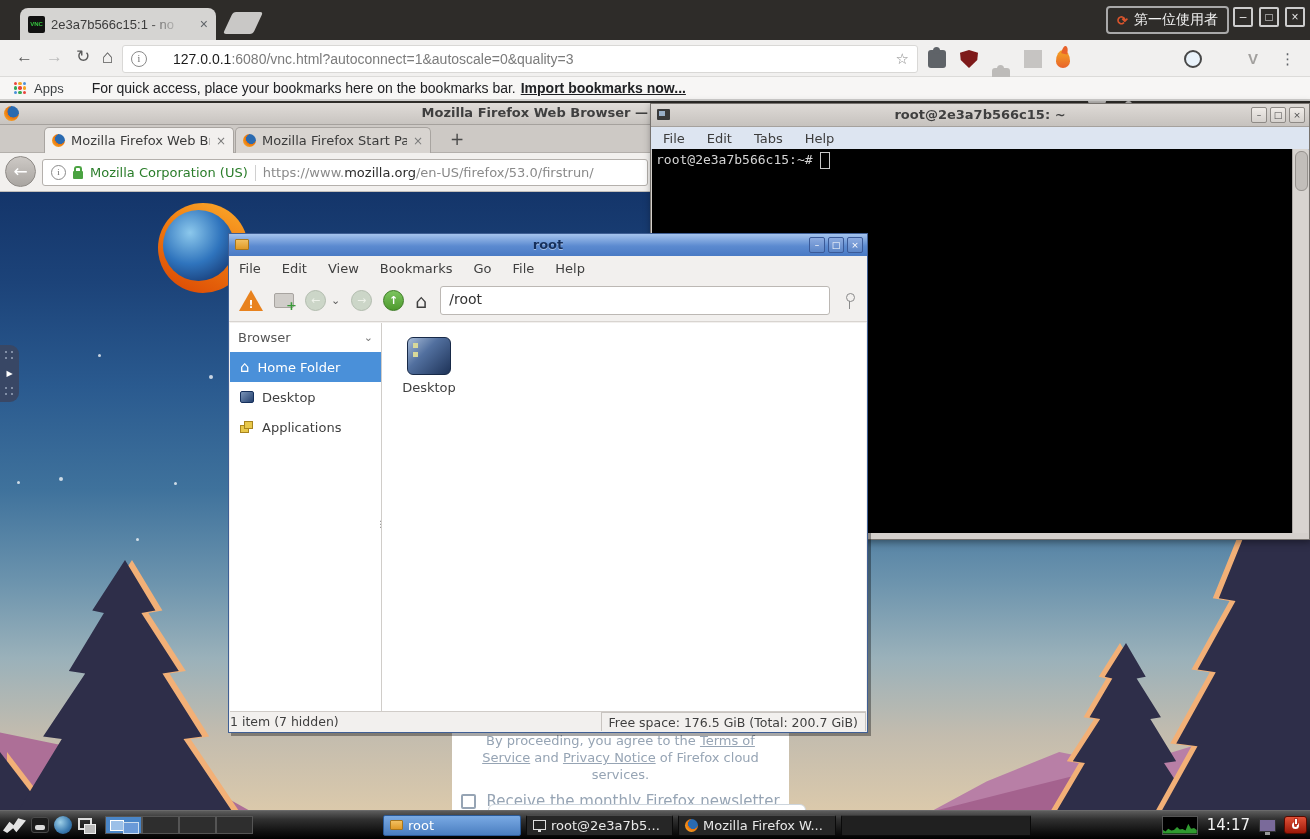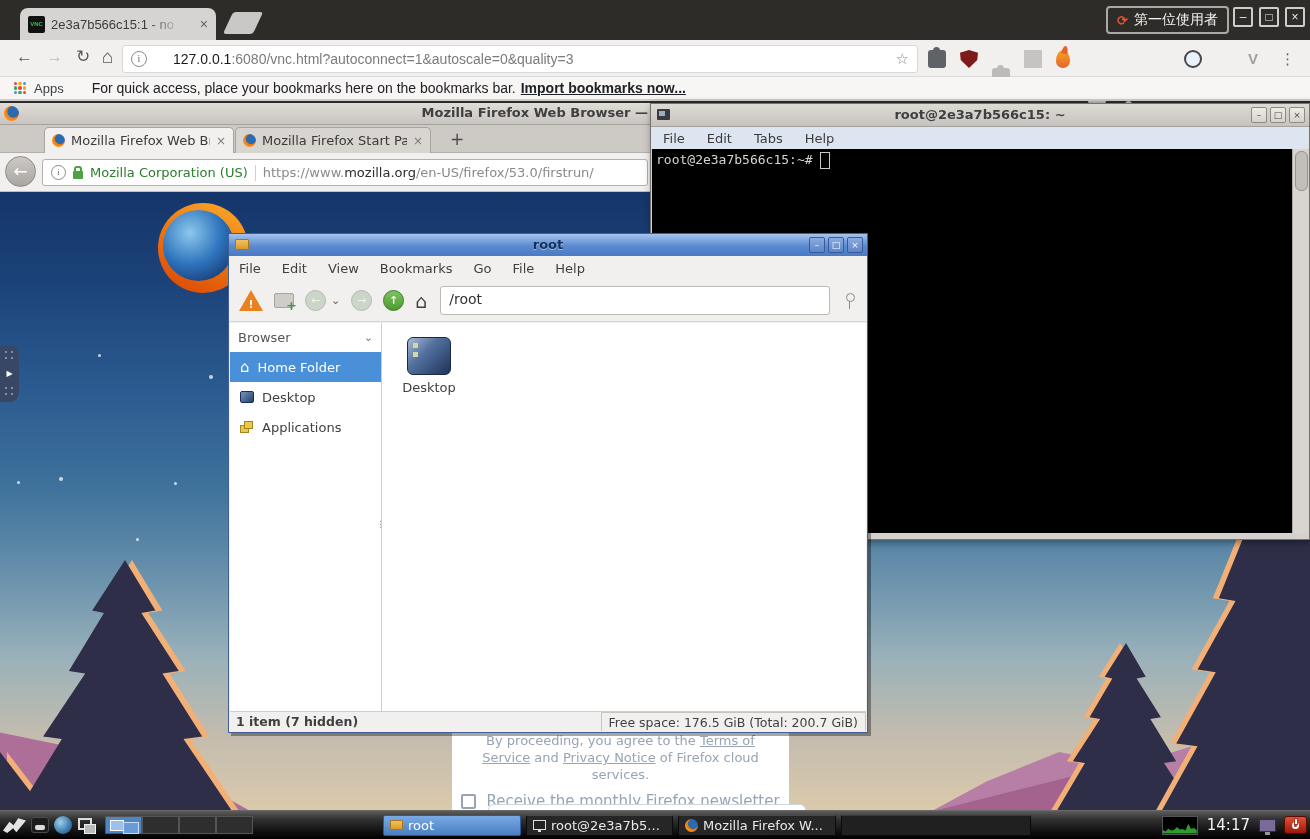--- a/index.html
+++ b/index.html
@@ -150,21 +150,21 @@
   .pi-apps::before,.pi-apps::after{content:"";position:absolute;width:9px;height:8px;background:#e8c84a;border:1px solid #a8841e;box-sizing:border-box;}
   .pi-apps::before{left:0;top:4px;}
   .pi-apps::after{left:4px;top:0;}
   #pane-handle{position:absolute;left:146px;top:196px;color:#9a9a9a;font-size:9px;letter-spacing:1px;}
   #fm-main{flex:1;position:relative;}
   #desktop-item{position:absolute;left:14px;top:14px;width:66px;text-align:center;}
   #desktop-item .dicon{width:44px;height:38px;margin:0 auto;border-radius:6px;background:linear-gradient(135deg,#a8bcd8 0%,#52709f 40%,#1e3358 100%);border:1px solid #182a48;position:relative;box-sizing:border-box;}
   #desktop-item .dicon::before{content:"";position:absolute;left:5px;top:5px;width:5px;height:5px;background:#d8d89a;box-shadow:0 9px 0 #d8d89a;}
   #desktop-item .dlabel{font-size:13px;color:#3f3f3f;margin-top:5px;}
   #fm-statusbar{position:absolute;left:1px;bottom:1px;width:636px;height:20px;background:#f2f0ee;border-top:1px solid #d0ccc8;display:flex;align-items:center;box-sizing:border-box;font-size:12.5px;color:#3f3f3f;}
-  #status-left{padding-left:6px;font-weight:bold;}
+  #status-left{}
   #status-right{margin-left:auto;border:1px solid #c8c4c0;border-bottom:none;height:100%;display:flex;align-items:center;padding:0 7px;box-sizing:border-box;}
 
   
   #vnc-handle{position:absolute;left:0;top:242px;width:19px;height:57px;background:rgba(58,70,98,.93);border-radius:0 9px 9px 0;z-index:50;display:flex;flex-direction:column;align-items:center;justify-content:space-between;padding:6px 0;box-sizing:border-box;}
   .hdots{width:9px;height:9px;display:grid;grid-template-columns:1fr 1fr;gap:2px;}
   .hdots i{width:2px;height:2px;background:#9aa6bc;border-radius:50%;}
   #handle-arrow{color:#fff;font-size:8px;}
 
   
   #taskbar{position:absolute;left:0;top:707px;width:1310px;height:29px;background:linear-gradient(#5c5c5c 0,#303030 30%,#101010 75%,#000 100%);border-top:1px solid #6a6a6a;box-sizing:border-box;z-index:60;display:flex;align-items:center;padding:0 3px;gap:5px;}

